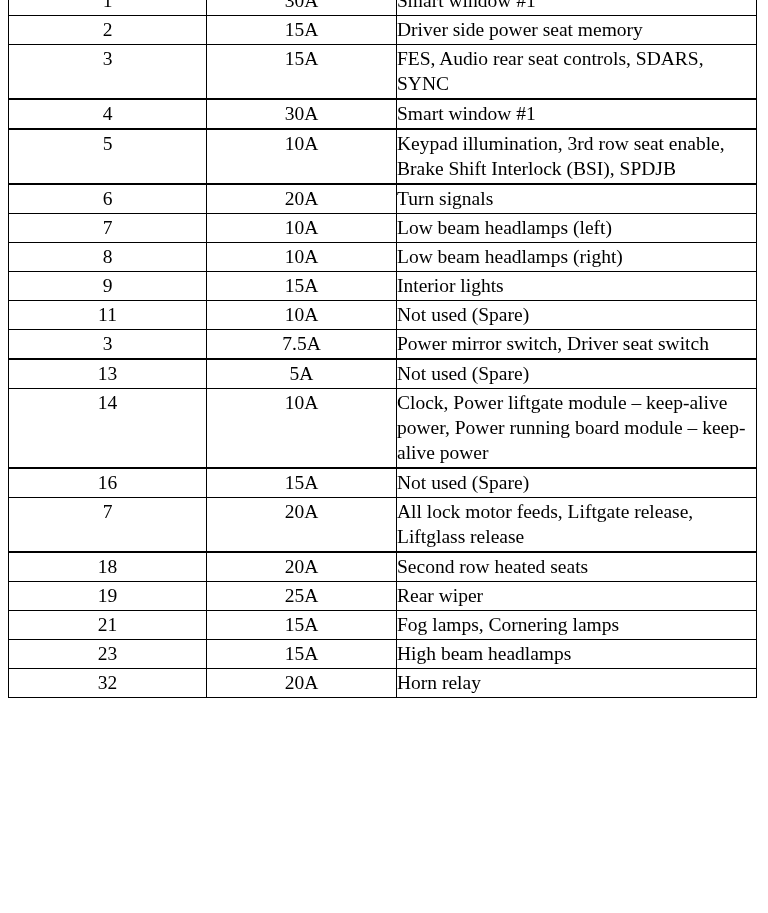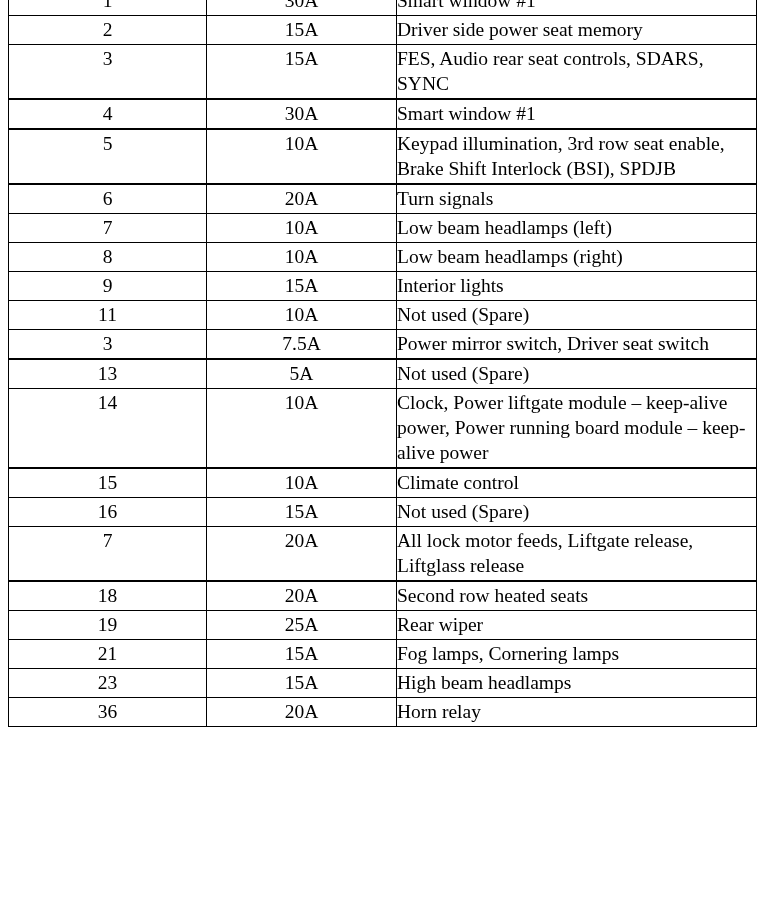--- a/index.html
+++ b/index.html
@@ -136,25 +136,20 @@
         <td class="amp">5A</td>
         <td class="desc">Not used (Spare)</td>
       </tr>
 
       <tr class="thick-bottom">
         <td class="num">14</td>
         <td class="amp">10A</td>
         <td class="desc">Clock, Power liftgate module – keep-alive power, Power running board module – keep-alive power</td>
       </tr>
 
-      <tr>
-        <td class="num">15</td>
-        <td class="amp">10A</td>
-        <td class="desc">Climate control</td>
-      </tr>
 
       <tr>
         <td class="num">16</td>
         <td class="amp">15A</td>
         <td class="desc">Not used (Spare)</td>
       </tr>
 
       <tr class="thick-bottom">
         <td class="num">7</td>
         <td class="amp">20A</td>
@@ -181,20 +176,20 @@
       </tr>
 
 
       <tr>
         <td class="num">23</td>
         <td class="amp">15A</td>
         <td class="desc">High beam headlamps</td>
       </tr>
 
       <tr>
-        <td class="num">36</td>
+        <td class="num">32</td>
         <td class="amp">20A</td>
         <td class="desc">Horn relay</td>
       </tr>
 
     </tbody>
   </table>
 </div>
 
 </body></html>

